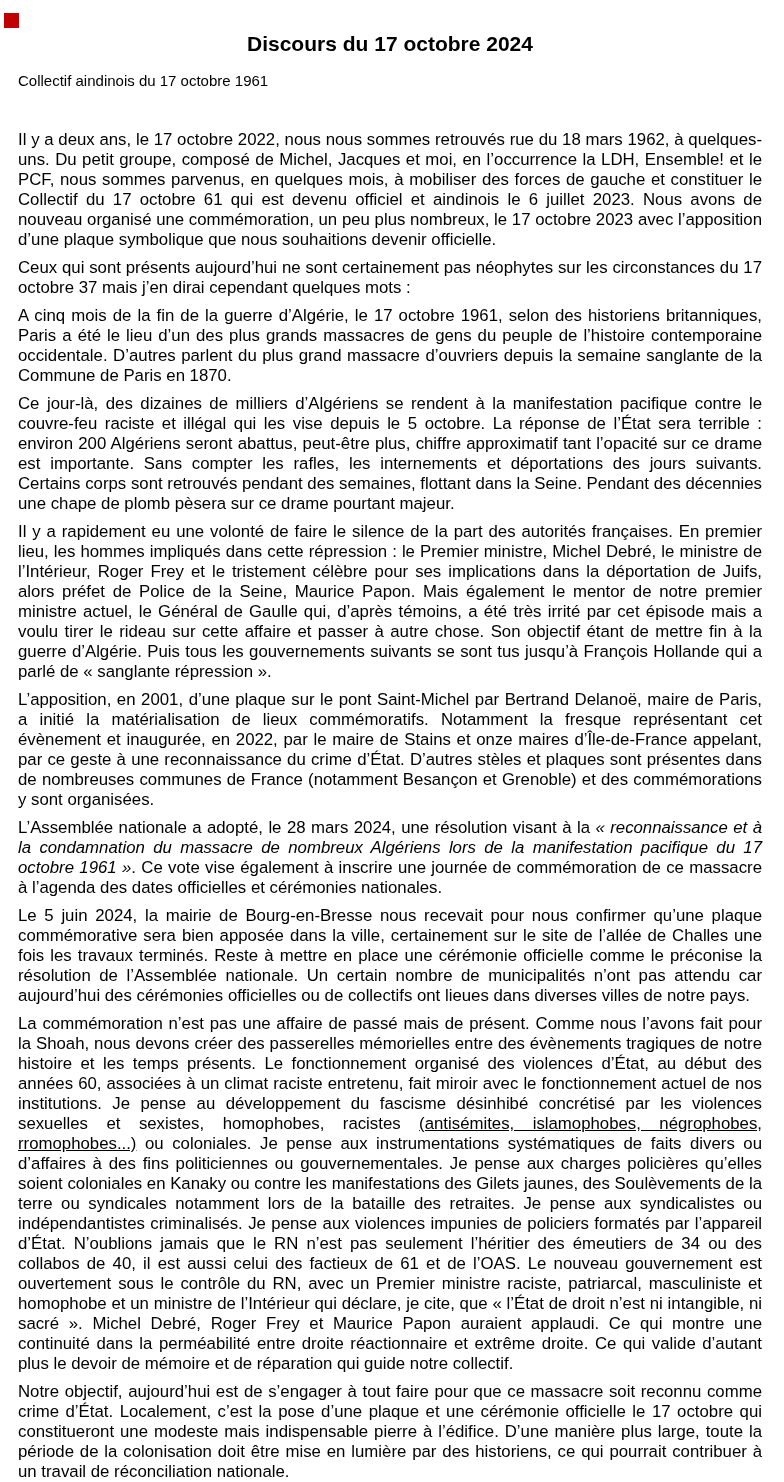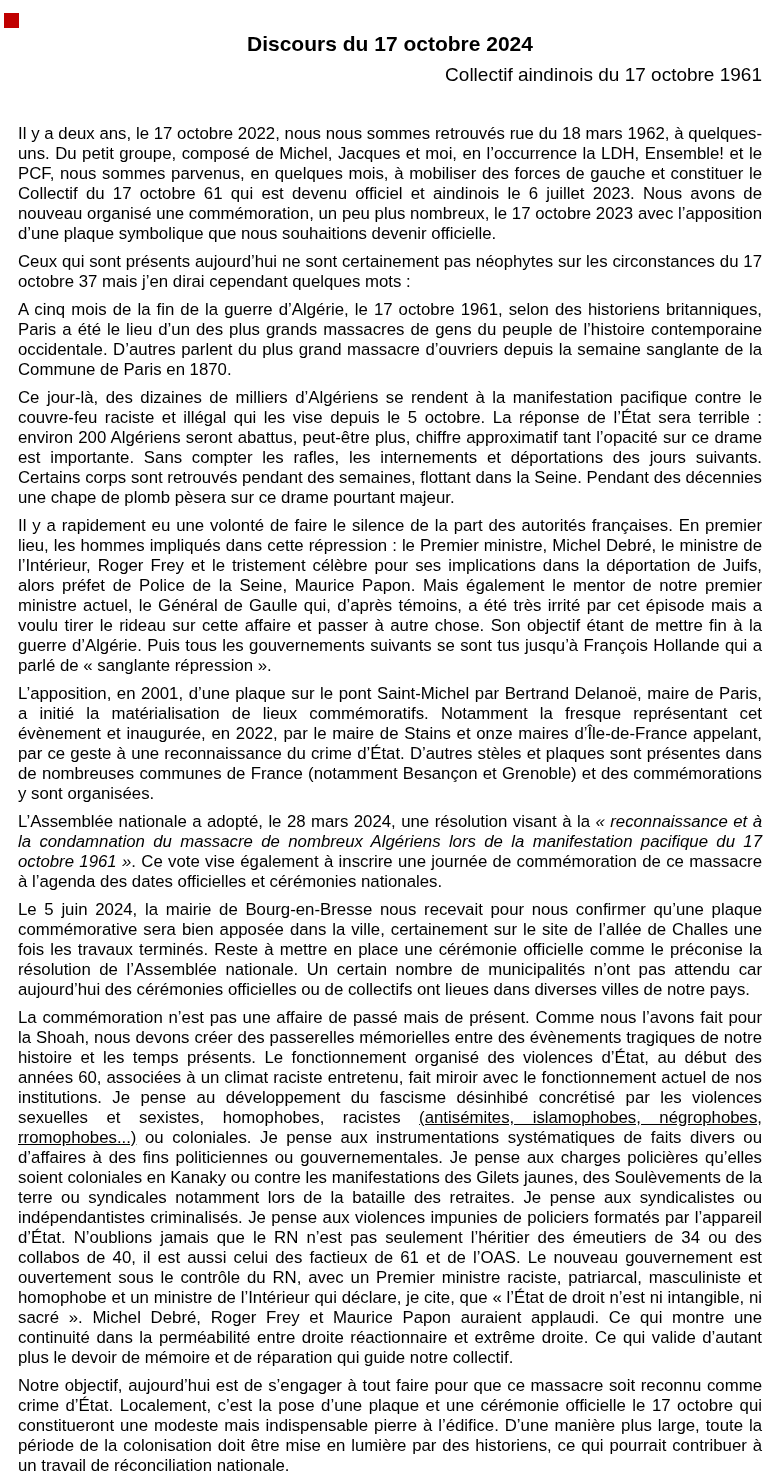--- a/index.html
+++ b/index.html
@@ -27,23 +27,22 @@
     height: 15px;
   }
   .doc-title {
     margin-top: 31px;
     text-align: center;
     font-size: 21px;
     font-weight: bold;
     line-height: 25px;
   }
   .doc-subtitle {
-    margin-top: 9px;
-    text-align: right;
-    font-size: 19px;
+    margin-top: 15px;
+    font-size: 15px;
     line-height: 19px;
   }
   .doc-body {
     margin-top: 40px;
     font-size: 16.8px;
     line-height: 20px;
     text-align: justify;
   }
   .doc-body p {
     margin: 8px 0 8px 0;

